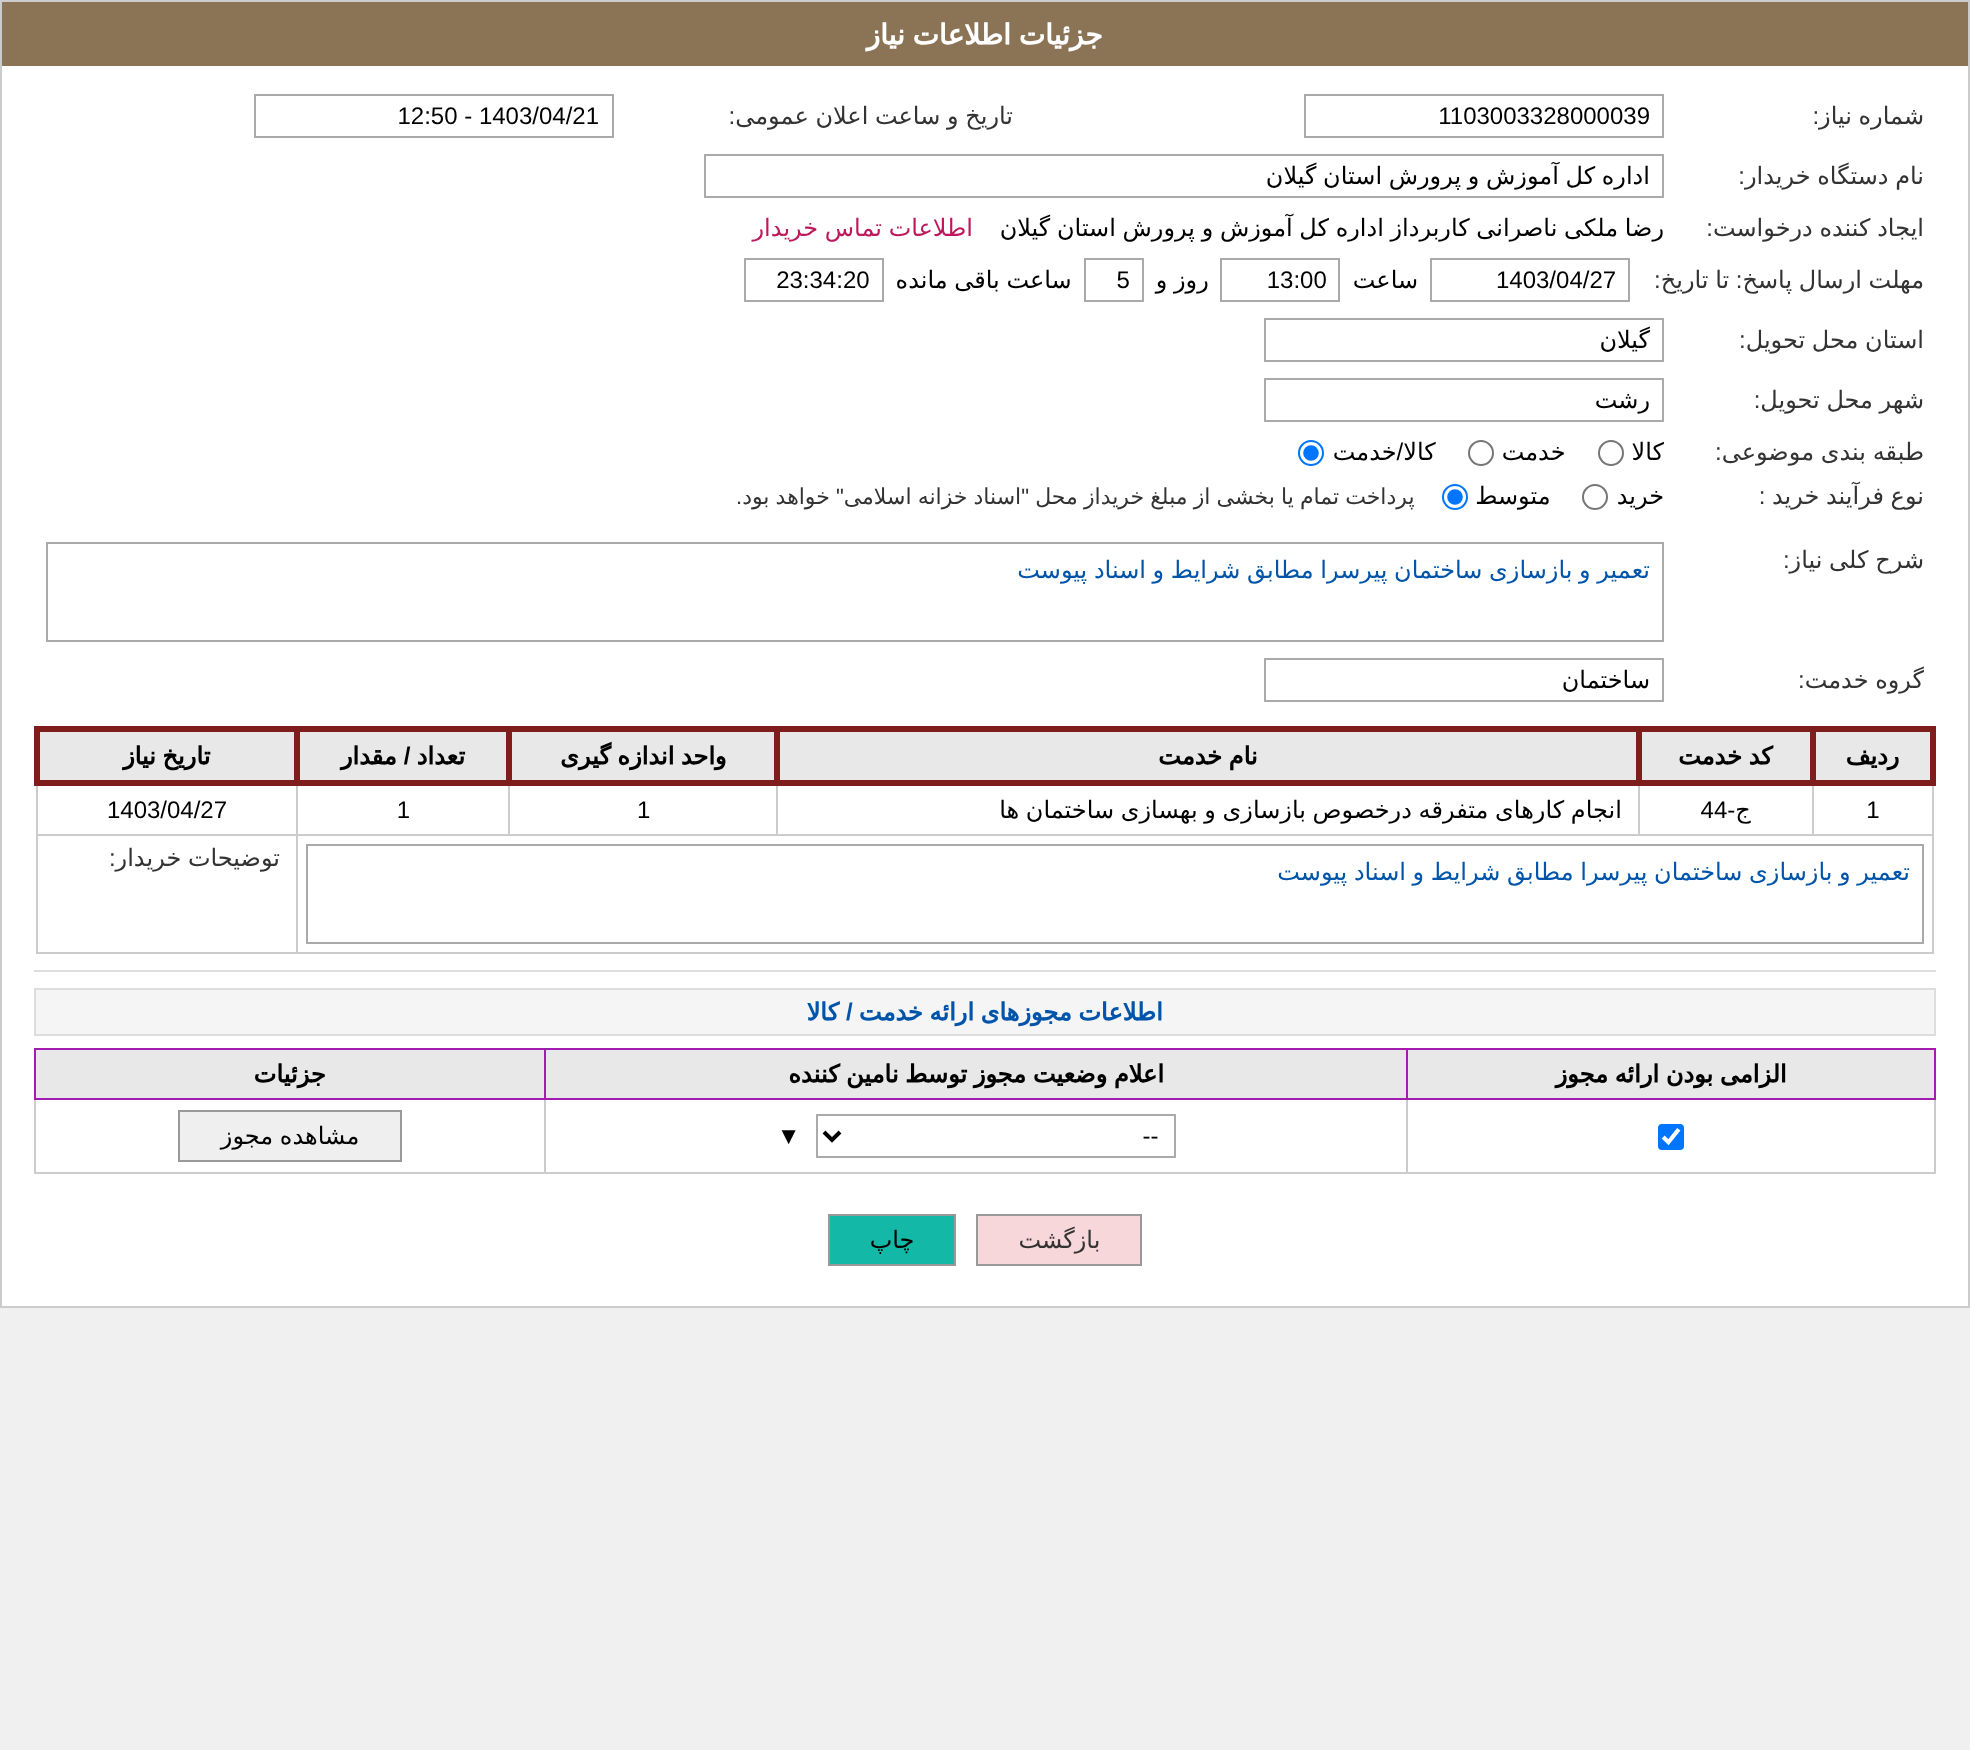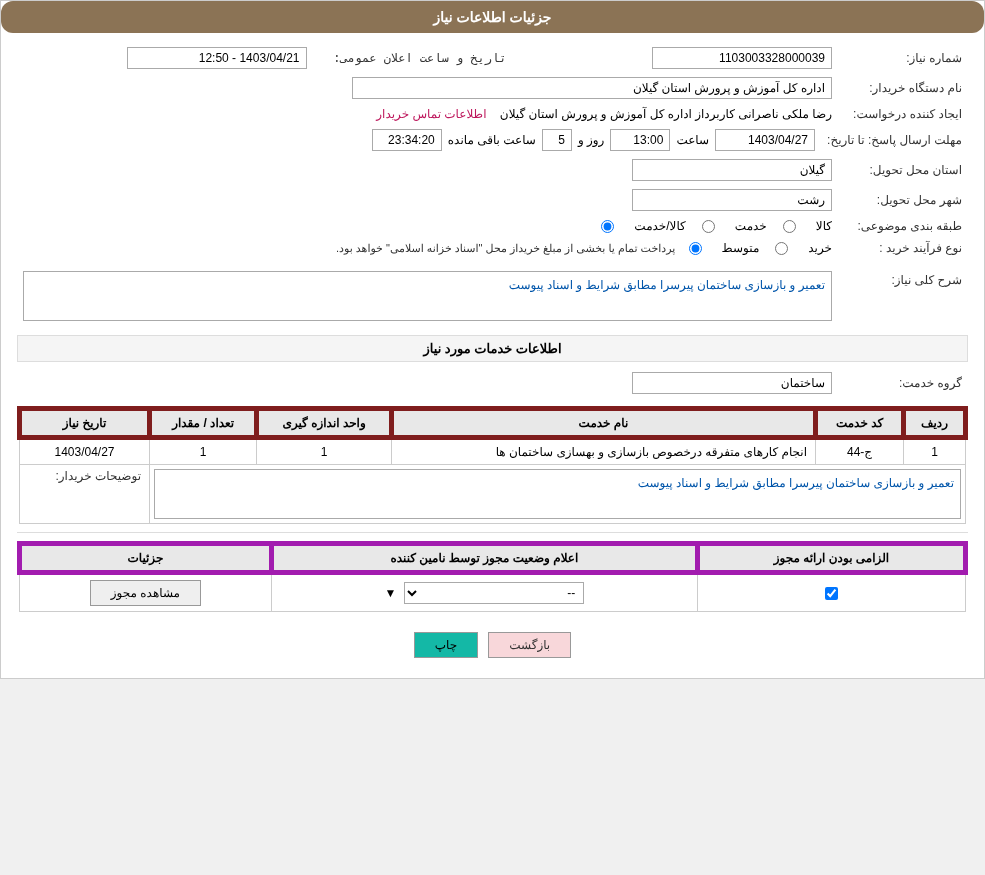--- a/index.html
+++ b/index.html
@@ -15,21 +15,20 @@
       background: #fff;
       border: 1px solid #ccc;
     }
     .header-bar {
       background: #8B7355;
       color: #fff;
       text-align: center;
       padding: 8px 12px;
       font-size: 14px;
       font-weight: bold;
-      border-radius: 12px;
     }
     .content {
       padding: 10px 16px;
     }
     .section-title {
       background: #f5f5f5;
       border: 1px solid #ddd;
       padding: 5px 10px;
       font-weight: bold;
       margin: 10px 0 6px 0;
@@ -58,30 +57,30 @@
       border: 1px solid #aaa;
       padding: 3px 6px;
       background: #fff;
       font-family: Tahoma, Arial, sans-serif;
       font-size: 12px;
       direction: rtl;
     }
     .input-medium { width: 180px; }
     .link-blue { color: #be185d; text-decoration: none; cursor: pointer; }
     .radio-group { display: inline-flex; gap: 16px; align-items: center; direction: rtl; }
-    .radio-item { display: flex; align-items: center; gap: 20px; }
+    .radio-item { display: flex; align-items: center; gap: 4px; }
     .row-flex { display: flex; align-items: center; gap: 6px; direction: rtl; }
     .data-table {
       width: 100%;
       border-collapse: collapse;
       margin: 8px 0;
     }
     .data-table th {
       background: #e8e8e8;
-      border: 5px solid #7f1d1d;
+      border: 3px solid #7f1d1d;
       padding: 5px 8px;
       text-align: center;
       font-weight: bold;
     }
     .data-table td {
       border: 1px solid #ccc;
       padding: 5px 8px;
       text-align: center;
     }
     .description-box {
@@ -111,21 +110,21 @@
       color: #0055aa;
       cursor: pointer;
     }
     .permissions-table {
       width: 100%;
       border-collapse: collapse;
       margin: 6px 0;
     }
     .permissions-table th {
       background: #e8e8e8;
-      border: 5px solid #a21caf;
+      border: 1px solid #a21caf;
       padding: 5px 8px;
       text-align: center;
       font-weight: bold;
     }
     .permissions-table td {
       border: 1px solid #ccc;
       padding: 5px 8px;
       text-align: center;
     }
     .btn {
@@ -180,21 +179,21 @@
   <div class="content">
 
     <table class="info-table">
       <tbody>
           <tr>
         <td class="label-cell">شماره نیاز:</td>
         <td class="value-cell">
           <input type="text" class="input-field input-medium" readonly="" value="1103003328000039" style="">
         </td>
         <td style="width:30px;"></td>
-        <td class="label-cell" style="text-align:right; width:200px;font-family:Liberation Mono, monospace;">تاریخ و ساعت اعلان عمومی:</td>
+        <td class="label-cell" style="text-align:right; width:200px;">تاریخ و ساعت اعلان عمومی:</td>
         <td class="value-cell">
           <input type="text" class="input-field input-medium" readonly="" value="1403/04/21 - 12:50" style="">
         </td>
       </tr>
     </tbody>
       </table>
 
     <table class="info-table">
       <tbody>
           <tr>
@@ -312,23 +311,20 @@
         <td class="label-cell" style="vertical-align:top; padding-top:6px;">شرح کلی نیاز:</td>
         <td class="value-cell">
           <div class="description-box">
             <span>تعمیر و بازسازی ساختمان پیرسرا مطابق شرایط و اسناد پیوست</span>
           </div>
         </td>
       </tr>
     </tbody>
       </table>
 
-    <div class="section-title">
-      <span>اطلاعات خدمات مورد نیاز</span>
-    </div>
 
     <table class="info-table">
       <tbody>
           <tr>
         <td class="label-cell">گروه خدمت:</td>
         <td class="value-cell">
           <input type="text" class="input-field" style="width: 200px;" readonly="" value="ساختمان">
         </td>
       </tr>
     </tbody>
@@ -360,20 +356,23 @@
               <span>تعمیر و بازسازی ساختمان پیرسرا مطابق شرایط و اسناد پیوست</span>
             </div>
           </td>
         <td class="label-cell" style="vertical-align: top; padding-top: 4px; text-align: right;">توضیحات خریدار:</td>
           </tr>
       </tbody>
     </table>
 
     <hr class="divider-line">
 
+    <div class="section-sub">
+      <span>اطلاعات مجوزهای ارائه خدمت / کالا</span>
+    </div>
 
     <table class="permissions-table">
       <thead>
         <tr>
           <th>الزامی بودن ارائه مجوز</th>
           <th>اعلام وضعیت مجوز توسط نامین کننده</th>
           <th>جزئیات</th>
         </tr>
       </thead>
       <tbody>

